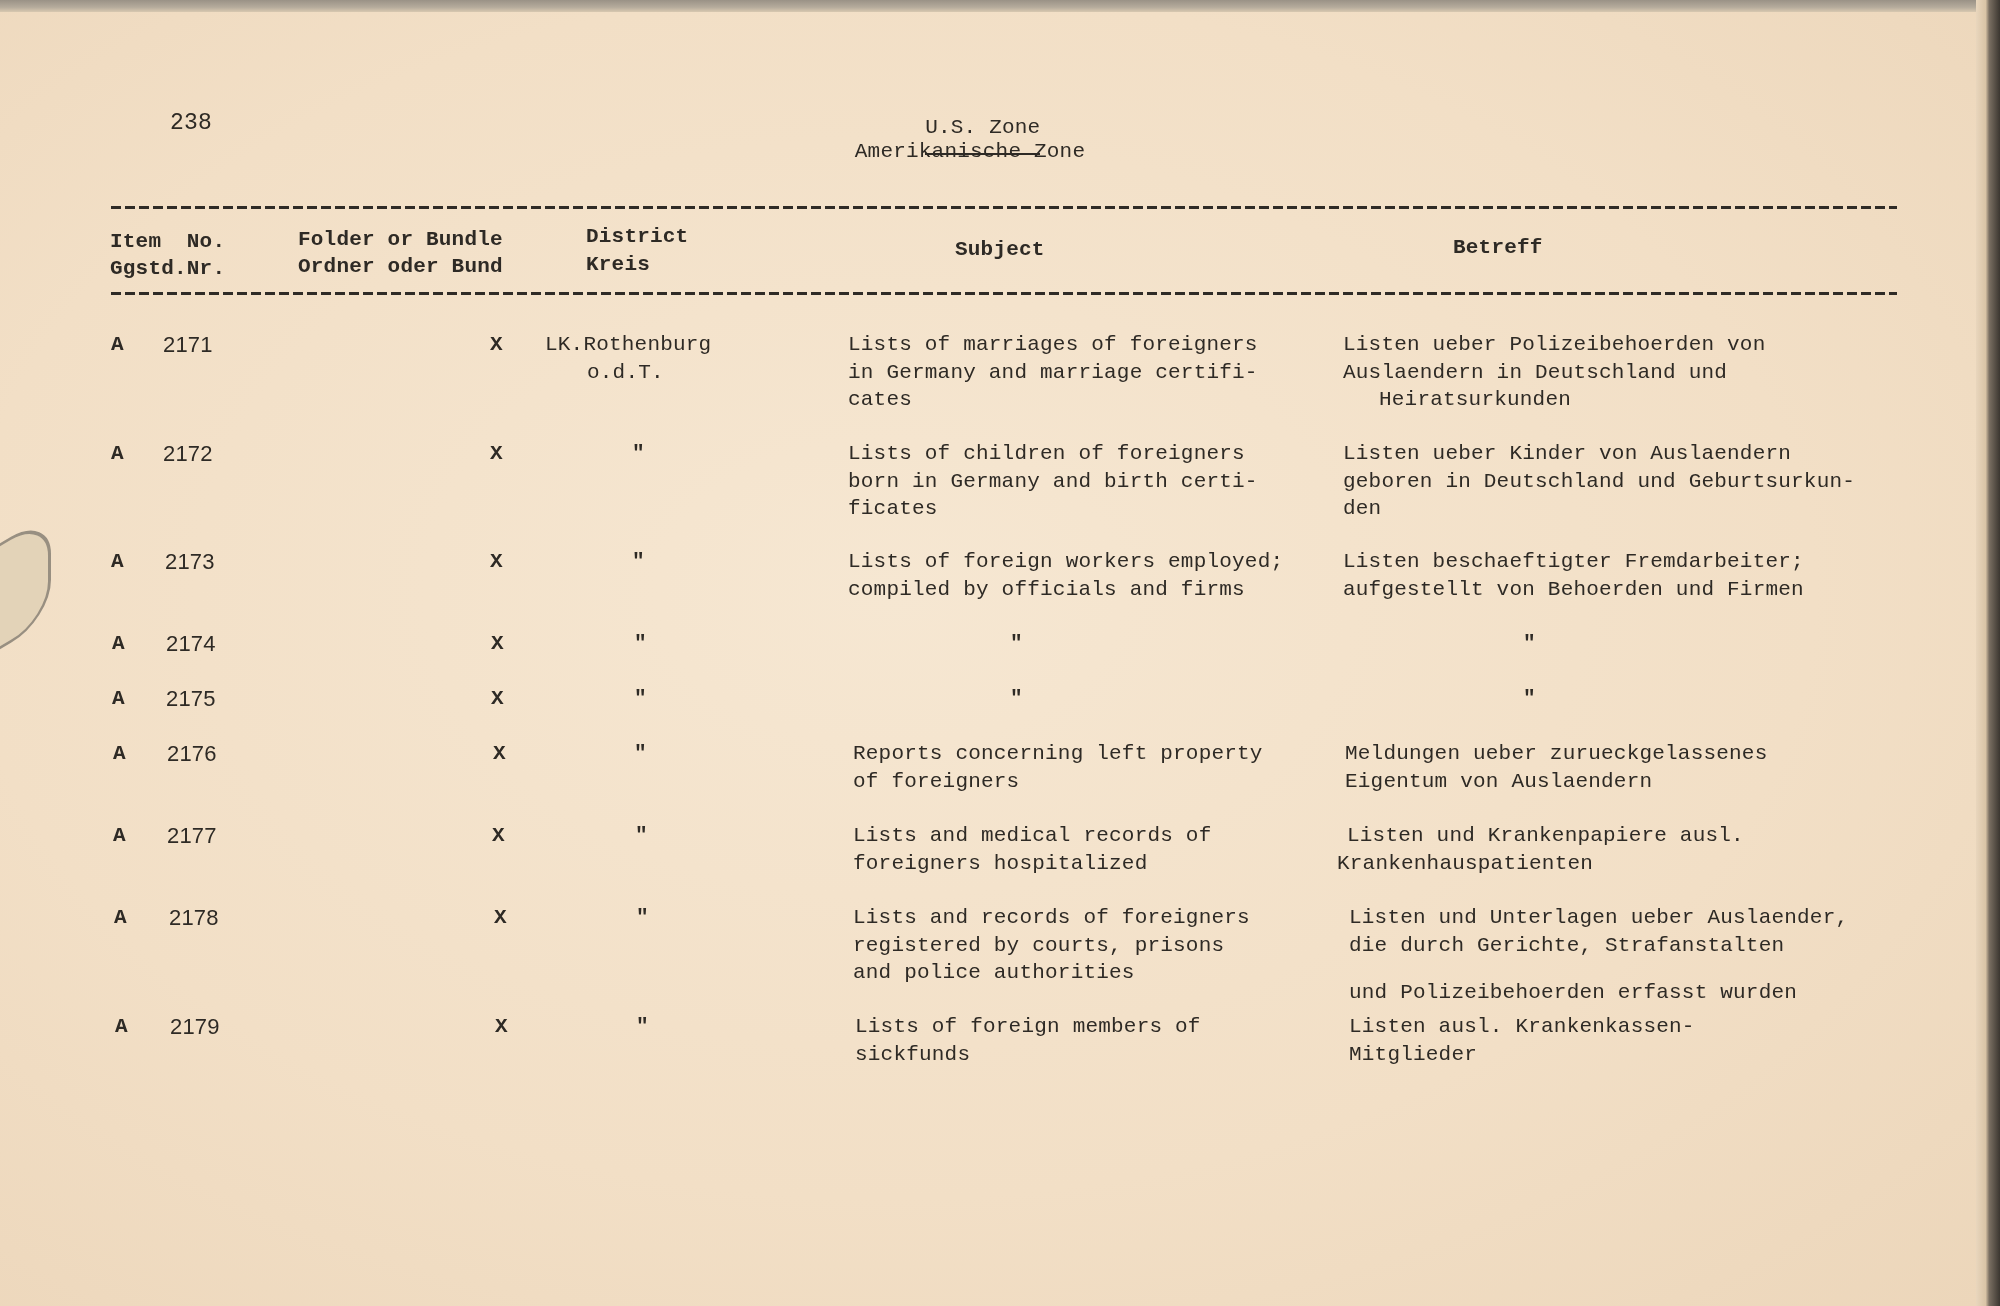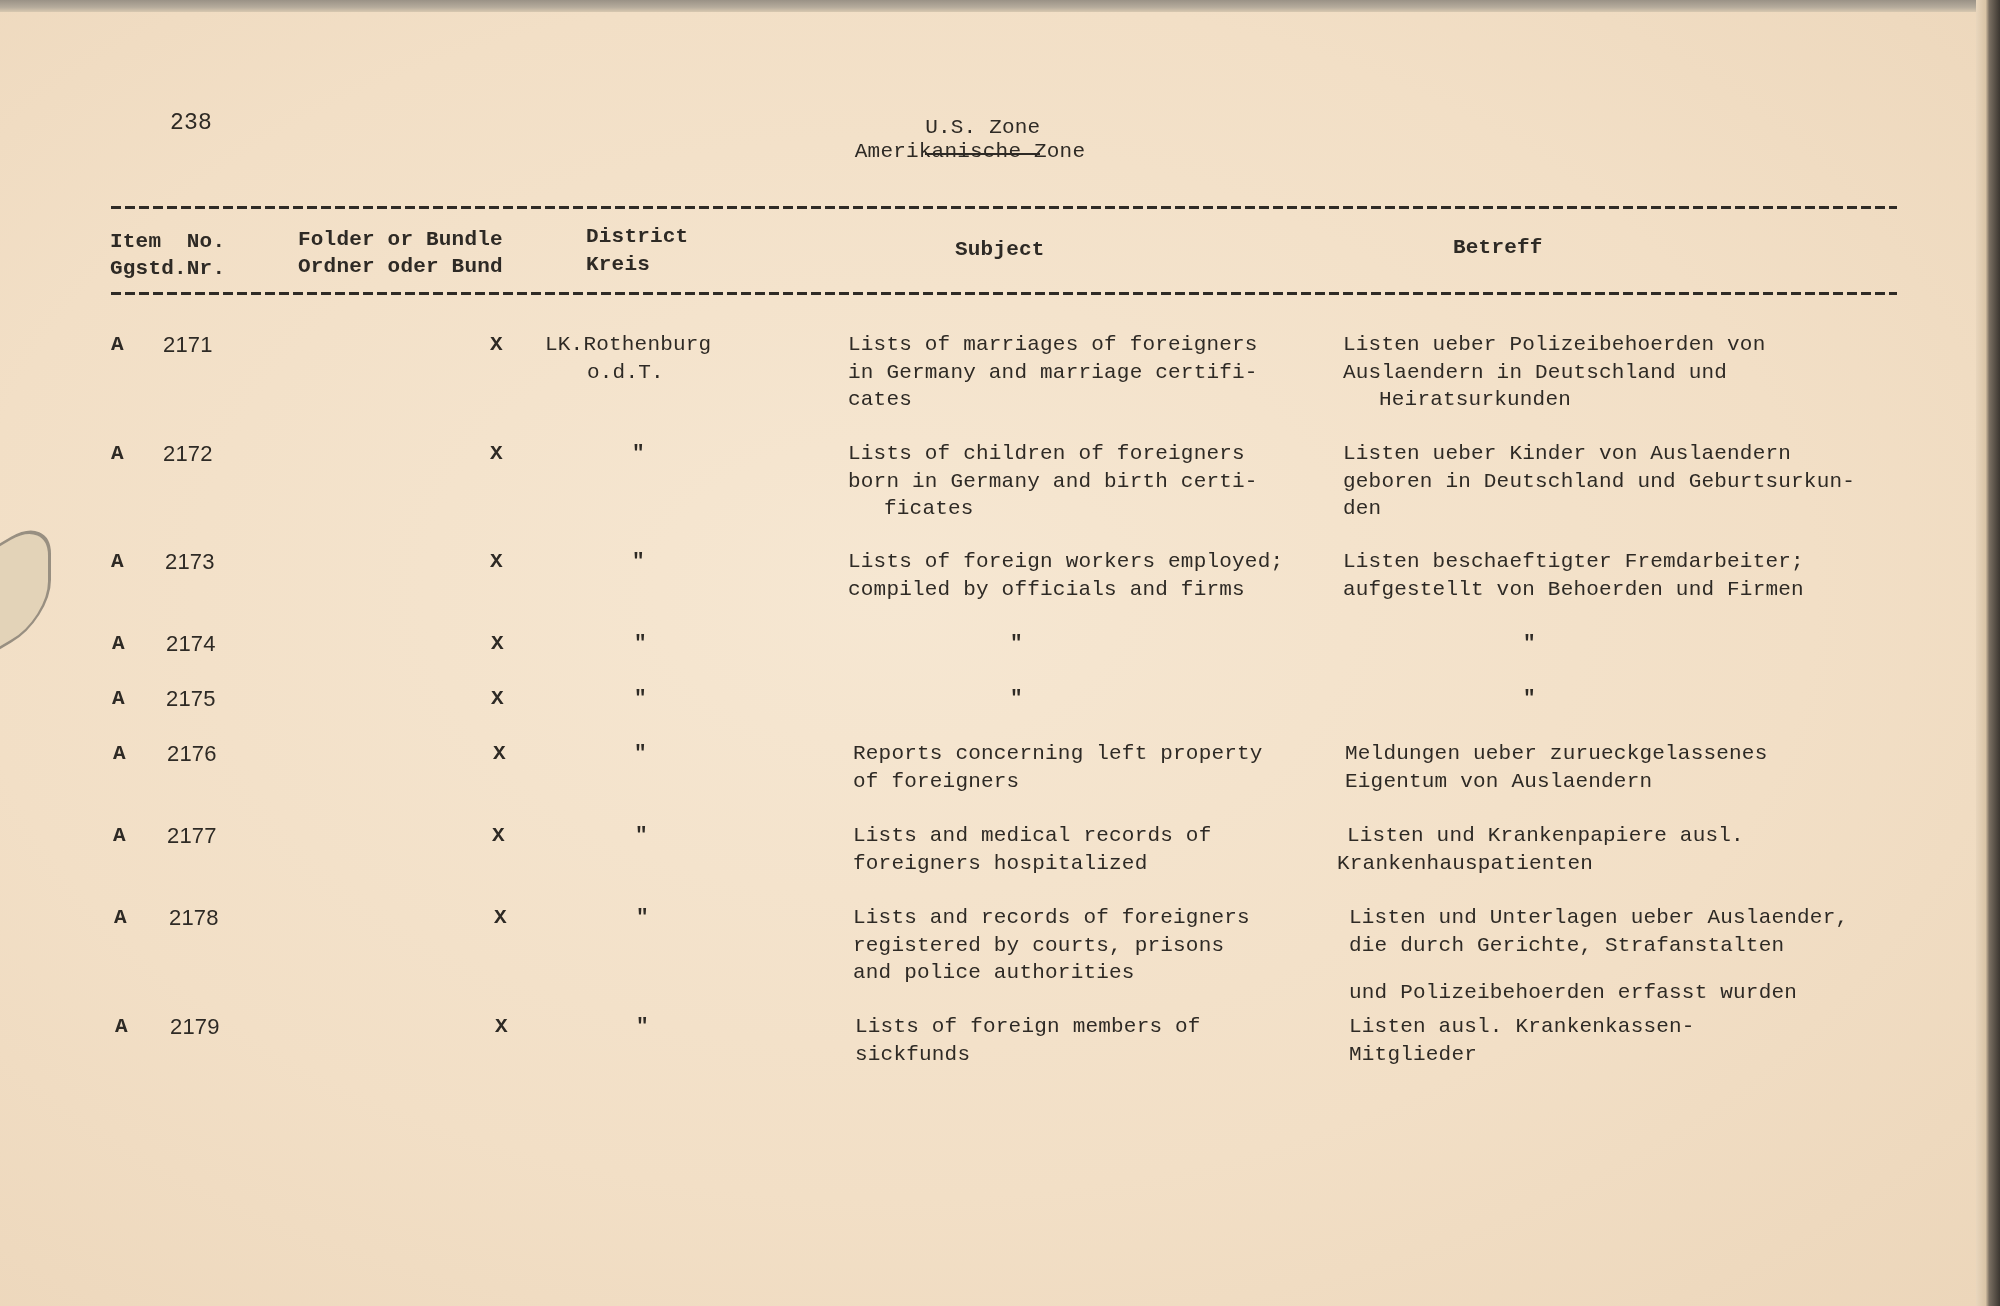--- a/index.html
+++ b/index.html
@@ -73,21 +73,21 @@
     <div class="t" style="left: 848px; top: 386px;">cates</div>
     <div class="t" style="left: 1343px; top: 331px;">Listen ueber Polizeibehoerden von</div>
     <div class="t" style="left: 1343px; top: 358.5px;">Auslaendern in Deutschland und</div>
     <div class="t" style="left: 1343px; top: 386px; margin-left: 36px;">Heiratsurkunden</div>
     <div class="t" style="left: 111px; top: 440px; font-weight: bold;">A</div>
     <div class="t" style="left: 163px; top: 440px; font-family: &quot;Liberation Sans&quot;, sans-serif; font-size: 22px;">2172</div>
     <div class="t" style="left: 490px; top: 440px; font-weight: bold;">X</div>
     <div class="t" style="left: 632px; top: 440px; font-weight: bold;">"</div>
     <div class="t" style="left: 848px; top: 440px;">Lists of children of foreigners</div>
     <div class="t" style="left: 848px; top: 467.5px;">born in Germany and birth certi-</div>
-    <div class="t" style="left: 848px; top: 495px; margin-left: 36px;">ficates</div>
+    <div class="t" style="left: 848px; top: 495px;">ficates</div>
     <div class="t" style="left: 1343px; top: 440px;">Listen ueber Kinder von Auslaendern</div>
     <div class="t" style="left: 1343px; top: 467.5px;">geboren in Deutschland und Geburtsurkun-</div>
     <div class="t" style="left: 1343px; top: 495px;">den</div>
     <div class="t" style="left: 111px; top: 548px; font-weight: bold;">A</div>
     <div class="t" style="left: 165px; top: 548px; font-family: &quot;Liberation Sans&quot;, sans-serif; font-size: 22px;">2173</div>
     <div class="t" style="left: 490px; top: 548px; font-weight: bold;">X</div>
     <div class="t" style="left: 632px; top: 548px; font-weight: bold;">"</div>
     <div class="t" style="left: 848px; top: 548px;">Lists of foreign workers employed;</div>
     <div class="t" style="left: 848px; top: 575.5px;">compiled by officials and firms</div>
     <div class="t" style="left: 1343px; top: 548px;">Listen beschaeftigter Fremdarbeiter;</div>

